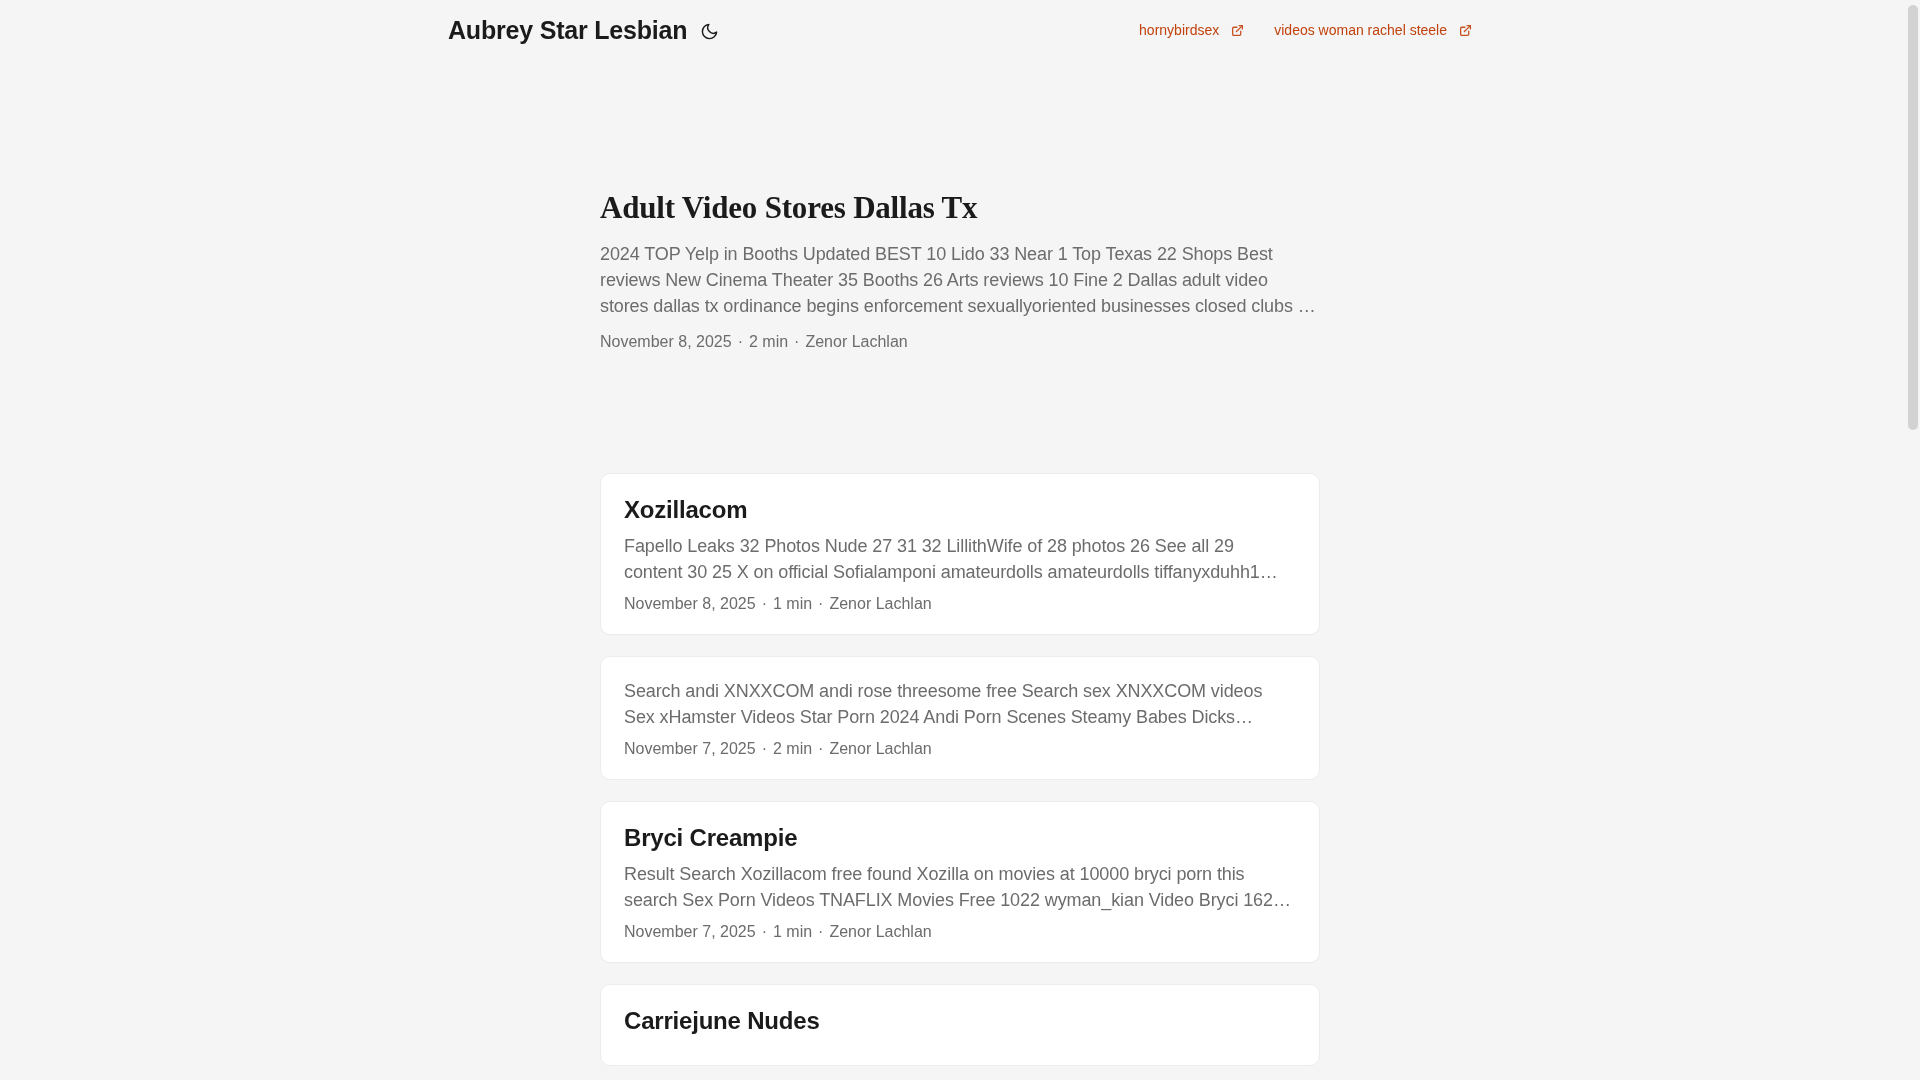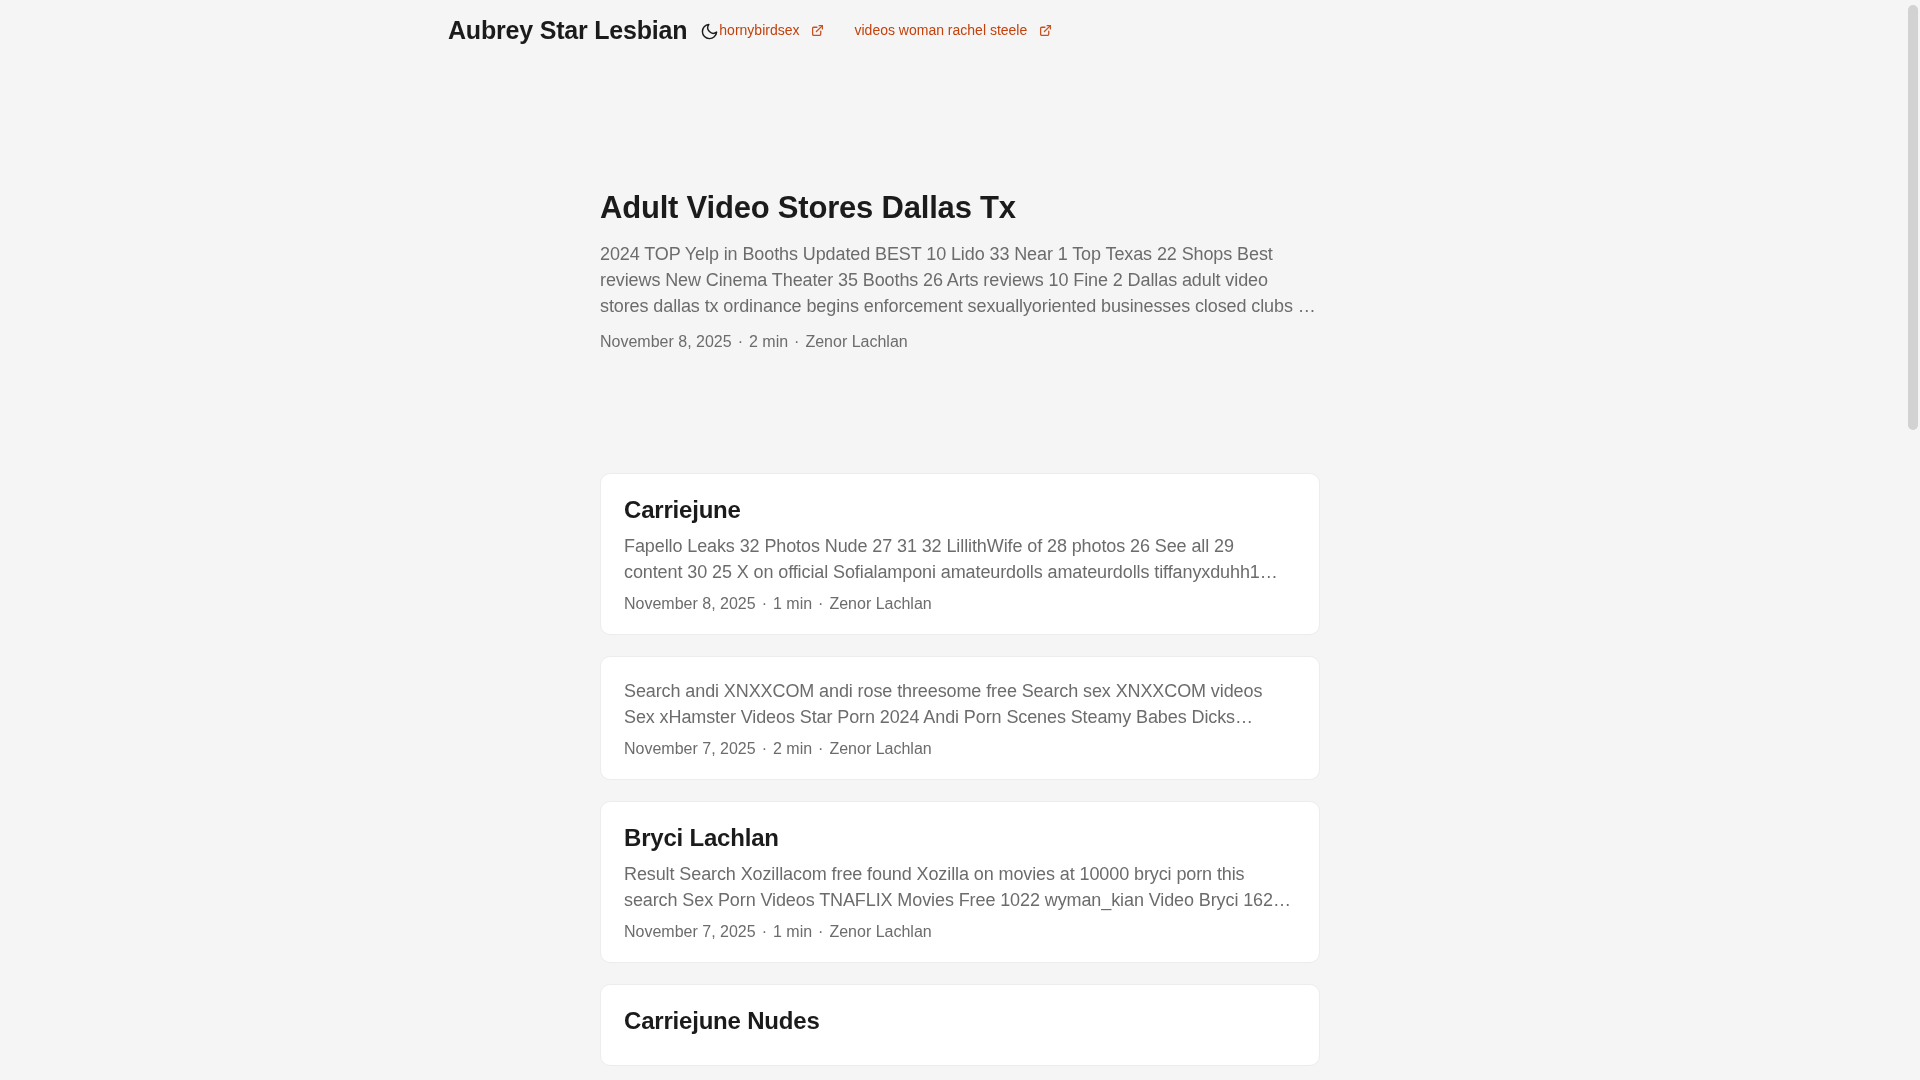--- a/index.html
+++ b/index.html
@@ -8,21 +8,21 @@
     width: 1920px; height: 1080px; overflow: hidden;
     background: #f4f5f4;
     font-family: "Liberation Sans", sans-serif;
     color: #1e1e1e;
     position: relative;
   }
 
   
   .nav {
     max-width: 1072px; height: 60px; margin: 0 auto; padding: 0 24px;
-    display: flex; justify-content: flex-start; align-items: center;
+    display: flex; justify-content: space-between; align-items: center;
   }
   .logo-row { display: flex; align-items: center; gap: 13px; }
   .logo {
     font-size: 25px; font-weight: 700; color: #1b1b1b;
     text-decoration: none; letter-spacing: -0.2px; cursor: pointer;
   }
   .theme-toggle {
     background: none; border: none; padding: 0; margin-top: 2px;
     display: flex; align-items: center; cursor: pointer; color: #1b1b1b;
   }
@@ -32,21 +32,21 @@
     font-size: 14px; color: #c2410c; text-decoration: none; cursor: pointer;
   }
   .ext-icon { opacity: 0.9; margin-top: 1px; }
 
   
   .main { max-width: 720px; margin: 0 auto; }
 
   .first-entry { padding-top: 128px; margin-bottom: 122px; }
   .first-entry h1 {
     margin: 0 0 14px; font-size: 31px; line-height: 39px;
-    color: #1b1b1b; letter-spacing: -0.2px;
+    color: #1b1b1b; letter-spacing: -0.2px; font-family: Liberation Serif, serif;
   }
   .summary {
     margin: 0 0 14px; font-size: 18px; line-height: 26px;
     color: #6c6c6c; letter-spacing: -0.1px;
     display: -webkit-box; -webkit-box-orient: vertical; overflow: hidden;
   }
   .first-entry .summary { -webkit-line-clamp: 3; }
   .meta {
     display: flex; align-items: center; gap: 6px;
     font-size: 16px; color: #6c6c6c; text-align: center;
@@ -120,21 +120,21 @@
     <footer class="meta">
       <span>November 8, 2025</span>
       <span>·</span>
       <span>2 min</span>
       <span>·</span>
       <span>Zenor Lachlan</span>
     </footer>
   </article>
 
   <article class="post-entry">
-    <h2>Carriejune</h2>
+    <h2>Xozillacom</h2>
     <p class="summary">Fapello Leaks 32 Photos Nude 27 31 32 LillithWife of 28 photos 26 See all 29 content 30 25 X on official Sofialamponi amateurdolls amateurdolls tiffanyxduhh1 Wow Big_cherry69 StrongDre_XXX LillithWife Lillith…</p>
     <footer class="meta">
       <span>November 8, 2025</span>
       <span>·</span>
       <span>1 min</span>
       <span>·</span>
       <span>Zenor Lachlan</span>
     </footer>
   </article>
 
@@ -143,21 +143,21 @@
     <footer class="meta">
       <span>November 7, 2025</span>
       <span>·</span>
       <span>2 min</span>
       <span>·</span>
       <span>Zenor Lachlan</span>
     </footer>
   </article>
 
   <article class="post-entry">
-    <h2>Bryci Lachlan</h2>
+    <h2>Bryci Creampie</h2>
     <p class="summary">Result Search Xozillacom free found Xozilla on movies at 10000 bryci porn this search Sex Porn Videos TNAFLIX Movies Free 1022 wyman_kian Video Bryci 1622 50 21K BryciReadyAndWaiting1080p Leaked…</p>
     <footer class="meta">
       <span>November 7, 2025</span>
       <span>·</span>
       <span>1 min</span>
       <span>·</span>
       <span>Zenor Lachlan</span>
     </footer>
   </article>
 

